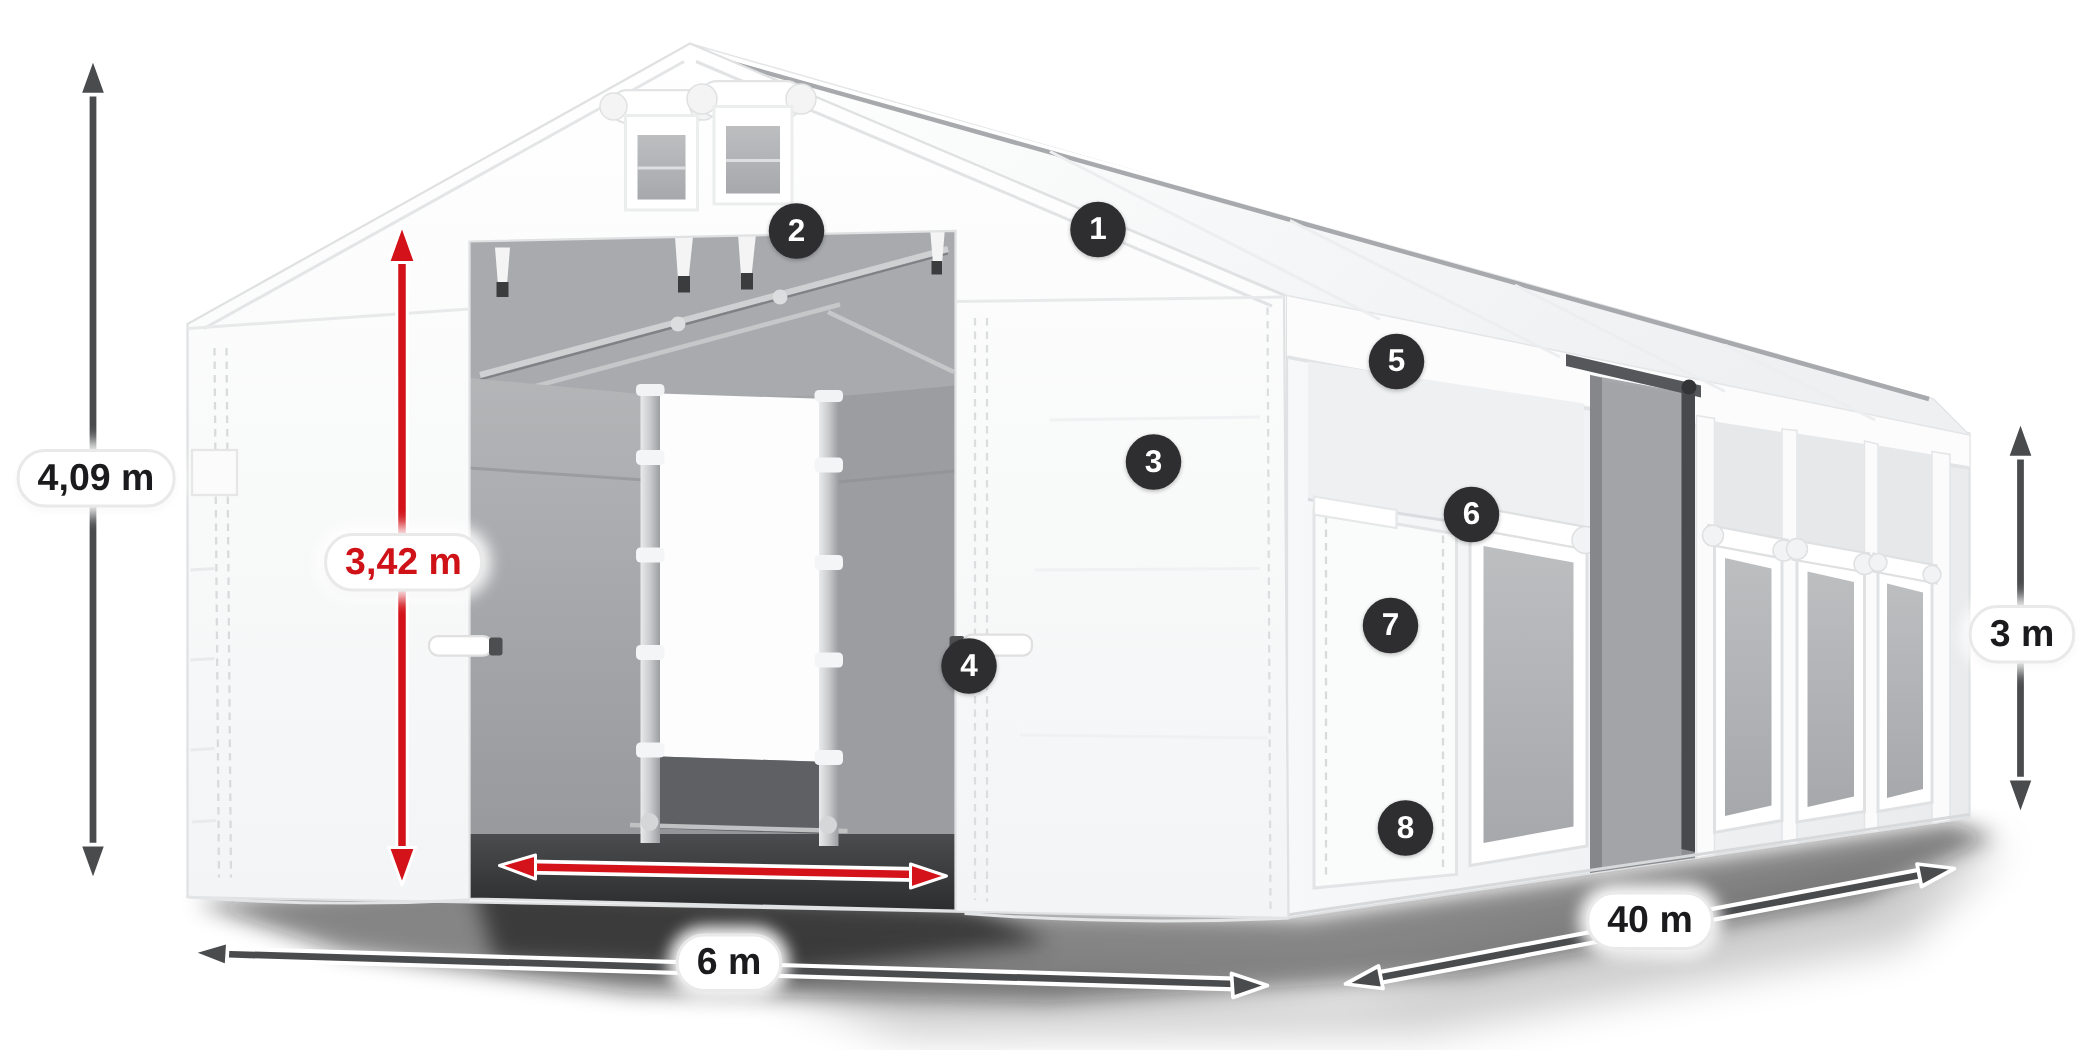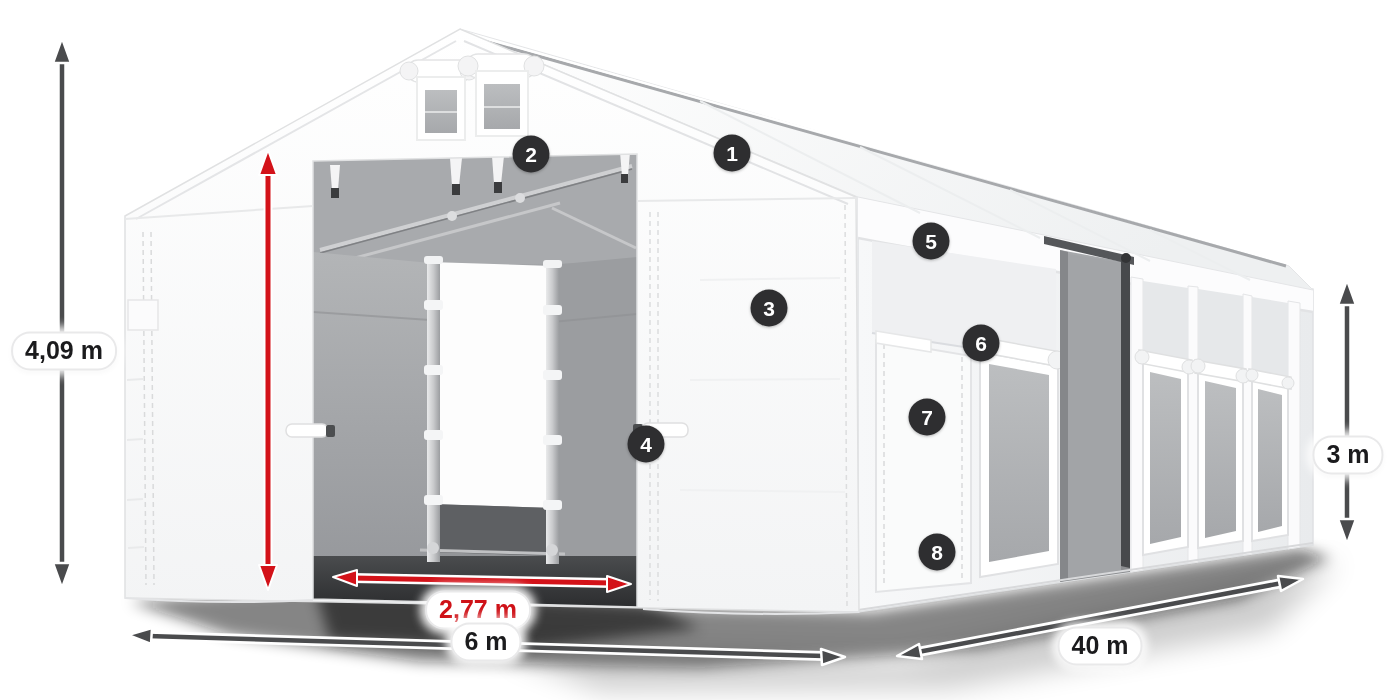--- a/index.html
+++ b/index.html
@@ -20,27 +20,27 @@
   .hs1{left:732px;top:153px}.hs2{left:531px;top:154px}
   .hs3{left:769px;top:308px}.hs4{left:646px;top:444px}
   .hs5{left:931px;top:241px}.hs6{left:981px;top:343px}
   .hs7{left:927px;top:417px}.hs8{left:937px;top:552px}
   
   .dim{
     position:absolute;transform:translate(-50%,-50%);
     background:#ffffff;border:2px solid #e9e9ea;border-radius:19px;
     padding:2px 12px;font-weight:bold;font-size:25px;color:#1b1b1d;
     box-shadow:0 0 10px 5px rgba(255,255,255,.95),0 2px 4px rgba(0,0,0,.10);
-    white-space:nowrap;line-height:1.25;margin-top:32px;
+    white-space:nowrap;line-height:1.25;
   }
   .dim.red{color:#cf1218;}
   .d-total{left:64px;top:319px}
   .d-enth{left:269px;top:375px}
   .d-entw{left:478px;top:578px}
-  .d-front{left:486px;top:610px}
+  .d-front{left:486px;top:642px}
   .d-side{left:1100px;top:614px}
   .d-wall{left:1348px;top:423px}
 </style>
 </head>
 <body>
 
 <div class="stage">
 
 <svg width="1400" height="700" viewBox="0 0 1400 700">
   <defs>
@@ -333,18 +333,18 @@
 <div class="badge hs1">1</div>
 <div class="badge hs2">2</div>
 <div class="badge hs3">3</div>
 <div class="badge hs4">4</div>
 <div class="badge hs5">5</div>
 <div class="badge hs6">6</div>
 <div class="badge hs7">7</div>
 <div class="badge hs8">8</div>
 
 <div class="dim d-total">4,09 m</div>
-<div class="dim red d-entw">2,77 m</div>
+<div class="dim red d-enth">3,42 m</div>
 <div class="dim d-front">6 m</div>
 <div class="dim d-side">40 m</div>
 <div class="dim d-wall">3 m</div>
 
 </div>
 
 </body></html>

